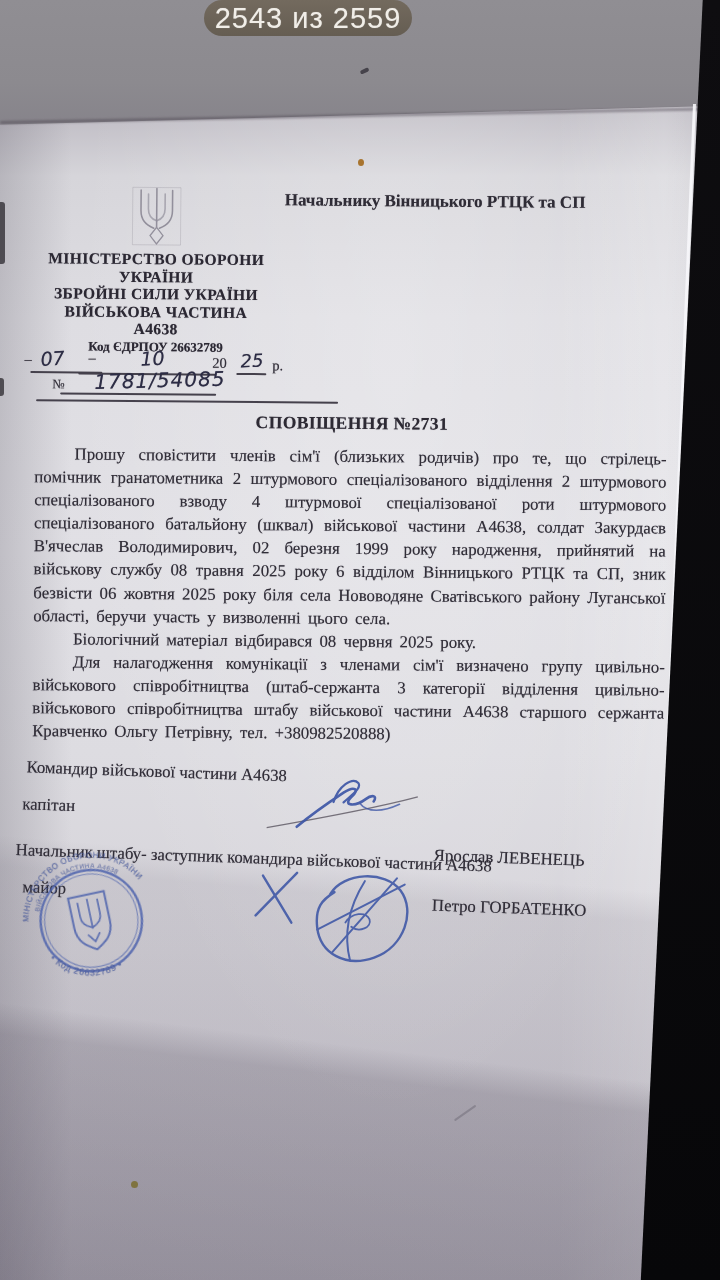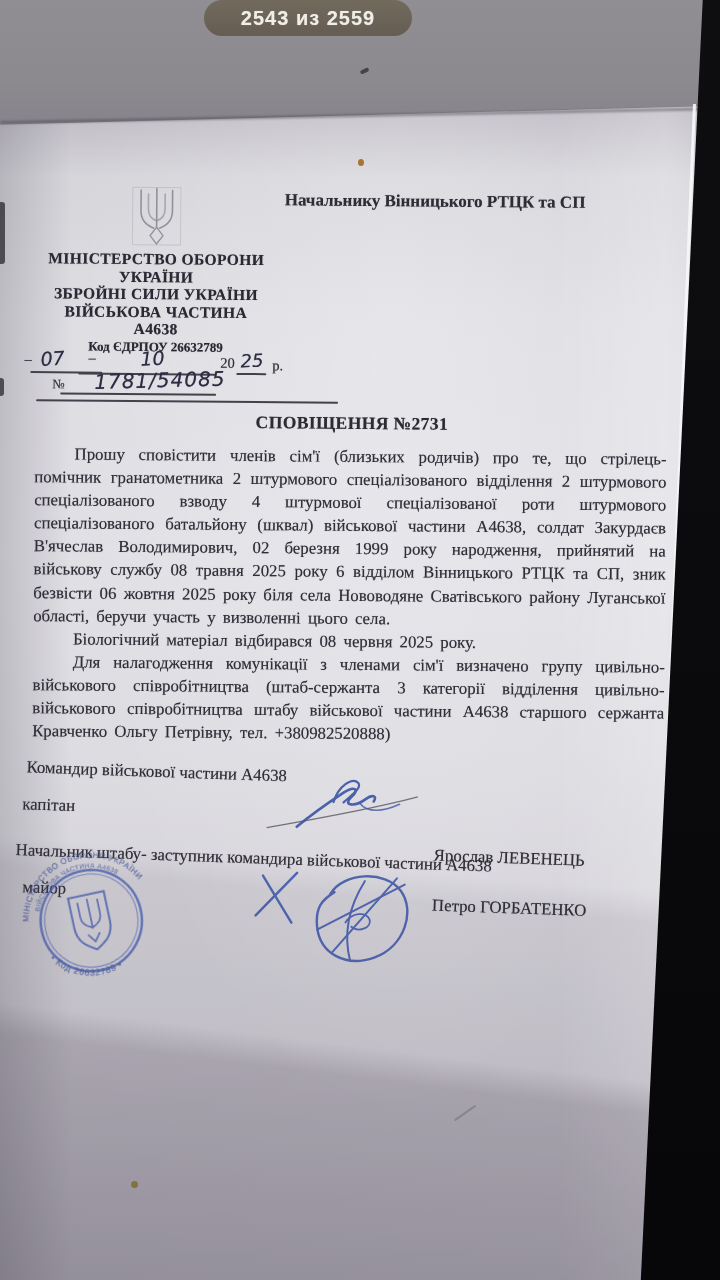--- a/index.html
+++ b/index.html
@@ -28,21 +28,21 @@
              background:linear-gradient(to bottom,rgba(252,252,255,0.85),rgba(235,234,242,0.3));
              transform:rotate(2.4deg);transform-origin:top center;}
   .bezel{left:0;top:0;width:720px;height:1280px;
          clip-path:polygon(97.6% 0,100% 0,100% 100%,89% 100%);
          background:linear-gradient(to bottom,#0e0d10,#070709);}
 
   
   .pill{left:204px;top:0px;width:208px;height:36px;border-radius:18px;
         background:linear-gradient(to bottom,#736a5e,#655d52);
         display:flex;align-items:center;justify-content:center;
-        font-family:"Liberation Sans",sans-serif;font-weight:bold;font-size:20px;
+        font-family:"Liberation Sans",sans-serif;font-weight:normal;font-size:29px;
         color:#f1eee8;letter-spacing:1px;text-shadow:0 0 1px rgba(255,255,255,0.4);}
 
   
   .doc{left:0;top:0;width:720px;height:1280px;transform:rotate(0.5deg);
        transform-origin:360px 640px;color:#312e38;}
   .doc *{text-shadow:0 0 0.7px rgba(45,42,55,0.55);}
   .addressee{left:281px;top:191px;width:390px;font-size:17px;font-weight:600;color:#2f2c36;}
   .letterhead{left:22px;top:188px;width:262px;text-align:center;color:#2b2833;font-weight:bold;}
   .lh-line{font-size:15.5px;line-height:17.5px;letter-spacing:0.4px;}
   .lh-code{font-size:13px;line-height:16px;margin-top:1px;}
@@ -98,21 +98,21 @@
       <div class="lh-line">А4638</div>
       <div class="lh-code">Код ЄДРПОУ 26632789</div>
     </div>
 
     <span class="abs printed-sm" style="left:22px;top:354px;">–</span>
     <span class="abs hw" style="left:38px;top:350px;font-size:19px;transform:rotate(-4deg);">07</span>
     <span class="abs printed-sm" style="left:86px;top:352px;">–</span>
     <div class="abs rule" style="left:28px;top:374px;width:72px;"></div>
     <span class="abs hw" style="left:138px;top:349px;font-size:19px;transform:rotate(-3deg);">10</span>
     <div class="abs rule" style="left:76px;top:375px;width:138px;"></div>
-    <span class="abs printed-sm" style="left:218px;top:356px;">20</span>
+    <span class="abs printed-sm" style="left:210px;top:356px;">20</span>
     <span class="abs hw" style="left:238px;top:351px;font-size:18px;transform:rotate(-3deg);">25</span>
     <div class="abs rule" style="left:234px;top:374px;width:30px;"></div>
     <span class="abs printed-sm" style="left:270px;top:358px;">р.</span>
 
     <span class="abs printed-sm" style="left:50px;top:379px;font-size:13px;">№</span>
     <span class="abs hw" style="left:92px;top:370px;font-size:20px;transform:rotate(-2deg);letter-spacing:1px;">1781/54085</span>
     <div class="abs rule" style="left:58px;top:395px;width:156px;"></div>
     <div class="abs rule" style="left:34px;top:402px;width:302px;"></div>
 
     <div class="abs title">СПОВІЩЕННЯ №2731</div>

